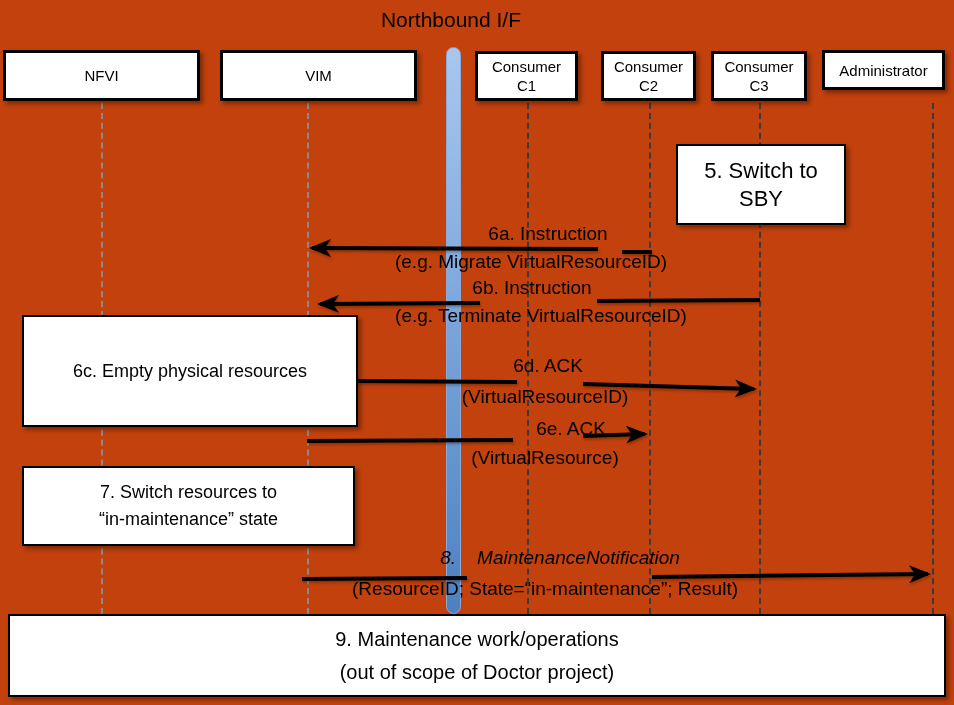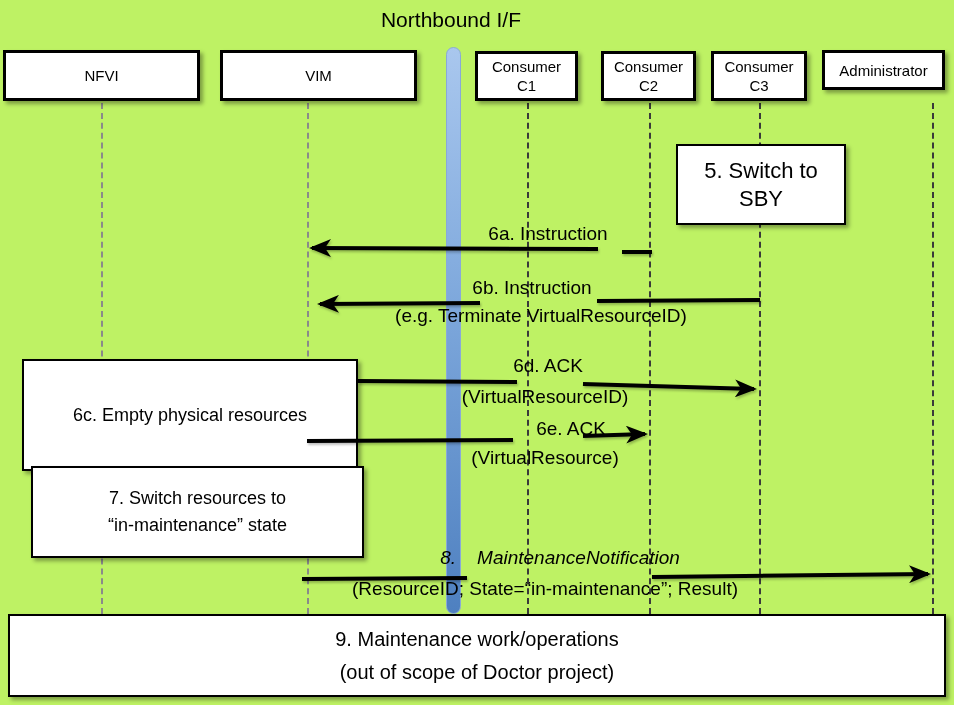--- a/index.html
+++ b/index.html
@@ -1,17 +1,17 @@
 <!DOCTYPE html>
 <html><head>
 <meta charset="utf-8">
 <style>
   html,body{margin:0;padding:0;background:#fff;}
   #canvas{
-    position:relative;width:954px;height:705px;background:#bef264;overflow:hidden;
+    position:relative;width:954px;height:705px;background:#c2410c;overflow:hidden;
     font-family:"Liberation Sans",sans-serif;color:#000;
   }
   .abs{position:absolute;}
   
   .title{
     top:8px;left:451px;transform:translateX(-50%);
     font-size:21px;white-space:pre;z-index:7;
   }
   
   .actor{
@@ -32,22 +32,22 @@
     background:linear-gradient(to bottom,#a9c7ee 0%,#7ea8dc 45%,#4e80c0 100%);
     z-index:2;
   }
   
   .note{
     background:#fff;border:2px solid #000;box-sizing:border-box;
     display:flex;flex-direction:column;align-items:center;justify-content:center;
     text-align:center;box-shadow:3px 3px 4px rgba(0,0,0,0.35);z-index:4;
   }
   .note-5{left:676px;top:144px;width:170px;height:81px;font-size:22px;line-height:28px;}
-  .note-6c{left:22px;top:315px;width:336px;height:112px;font-size:18px;margin-top:44px;}
-  .note-7{left:22px;top:466px;width:333px;height:92px;font-size:18px;line-height:27px;margin-left:9px;}
+  .note-6c{left:22px;top:315px;width:336px;height:112px;font-size:18px;}
+  .note-7{left:22px;top:466px;width:333px;height:80px;font-size:18px;line-height:27px;}
   .note-9{left:8px;top:614px;width:938px;height:83px;font-size:20px;line-height:33px;}
   
   .msg{
     transform:translateX(-50%);white-space:pre;text-align:center;
     font-size:19px;line-height:19px;z-index:6;
   }
   
   .arrows{
     position:absolute;left:0;top:0;width:954px;height:705px;z-index:5;
     pointer-events:none;filter:drop-shadow(1px 2px 1px rgba(0,0,0,0.25));
@@ -130,20 +130,21 @@
       <line x1="307" y1="441" x2="513" y2="440"></line>
       <line x1="583" y1="436" x2="645" y2="434" marker-end="url(#ah)"></line>
     </g>
     <g>
       <line x1="302" y1="579" x2="467" y2="578"></line>
       <line x1="652" y1="577" x2="928" y2="574" marker-end="url(#ah)"></line>
     </g>
   </svg>
 
   <div class="abs msg" style="left:548px;top:224px;">6a. Instruction</div>
+  <div class="abs msg" style="left:531px;top:252px;">(e.g. Migrate VirtualResourceID)</div>
   <div class="abs msg" style="left:532px;top:278px;">6b. Instruction</div>
   <div class="abs msg" style="left:541px;top:306px;">(e.g. Terminate VirtualResourceID)</div>
   <div class="abs msg" style="left:548px;top:356px;">6d. ACK</div>
   <div class="abs msg" style="left:545px;top:387px;">(VirtualResourceID)</div>
   <div class="abs msg" style="left:571px;top:419px;">6e. ACK</div>
   <div class="abs msg" style="left:545px;top:448px;">(VirtualResource)</div>
   <div class="abs msg" style="left:560px;top:548px;font-style:italic;">8.&nbsp;&nbsp;&nbsp;&nbsp;MaintenanceNotification</div>
   <div class="abs msg" style="left:545px;top:579px;">(ResourceID; State=“in-maintenance”; Result)</div>
 
 </div>

